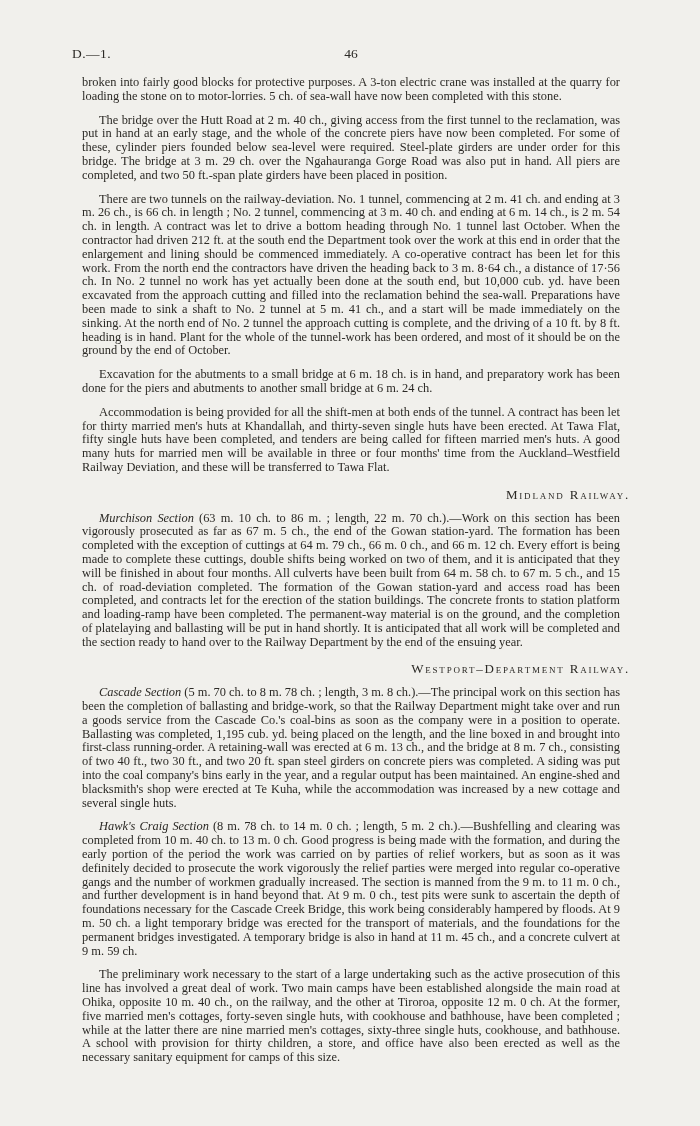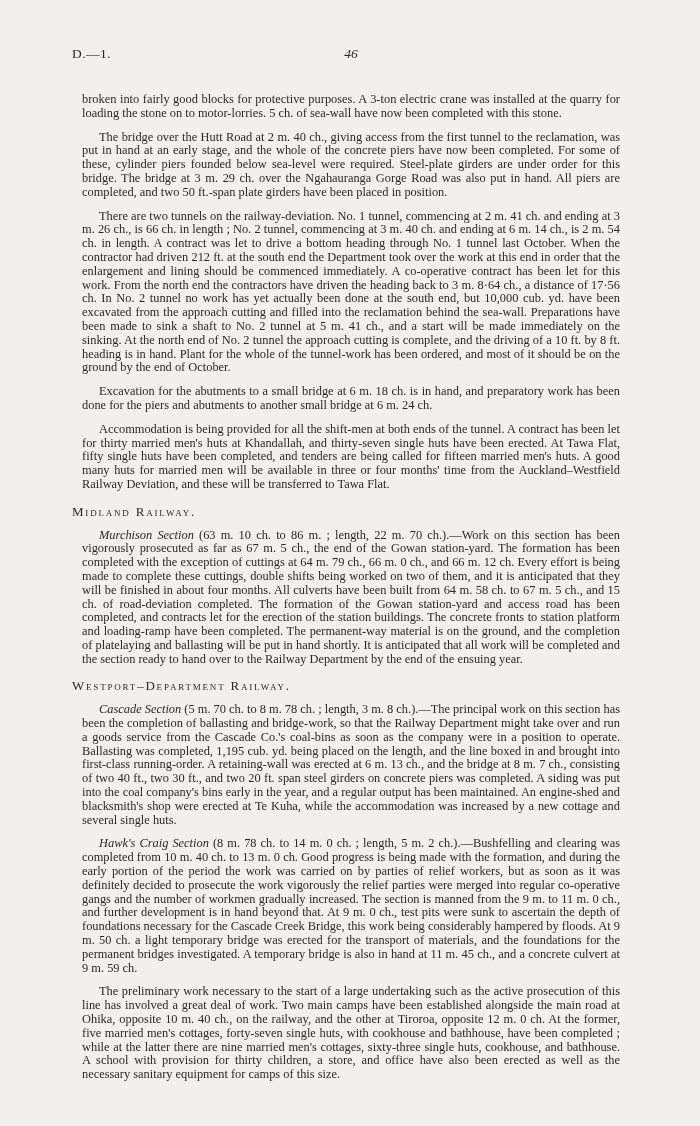--- a/index.html
+++ b/index.html
@@ -13,52 +13,51 @@
     overflow: hidden;
   }
   .page {
     width: 700px;
     height: 1126px;
     padding: 46px 70px 20px 72px;
   }
   .page-header {
     position: relative;
     height: 16px;
-    margin-bottom: 31px;
+    margin-bottom: 14px;
     font-size: 13.5px;
   }
   .doc-ref {
     position: absolute;
     left: 0;
     top: 0;
     letter-spacing: 0.5px;
   }
   .page-num {
     position: absolute;
     left: 0;
     right: 0;
     top: 0;
     text-align: center;
-    font-style: italic;
   }
   .text-block {
     font-size: 12.4px;
     line-height: 13.8px;
     text-align: justify;
   }
   .para {
     margin: 10px;
     text-indent: 17px;
   }
   .para.first {
     text-indent: 0;
   }
   .heading {
     margin: 13px 0 9px 0;
-    text-align: left;
+    text-align: right;
     font-weight: normal;
     font-size: 13px;
     letter-spacing: 1.8px;
     font-variant: small-caps;
     text-indent: 0;
   }
   .lead {
     font-style: italic;
   }
 </style>

